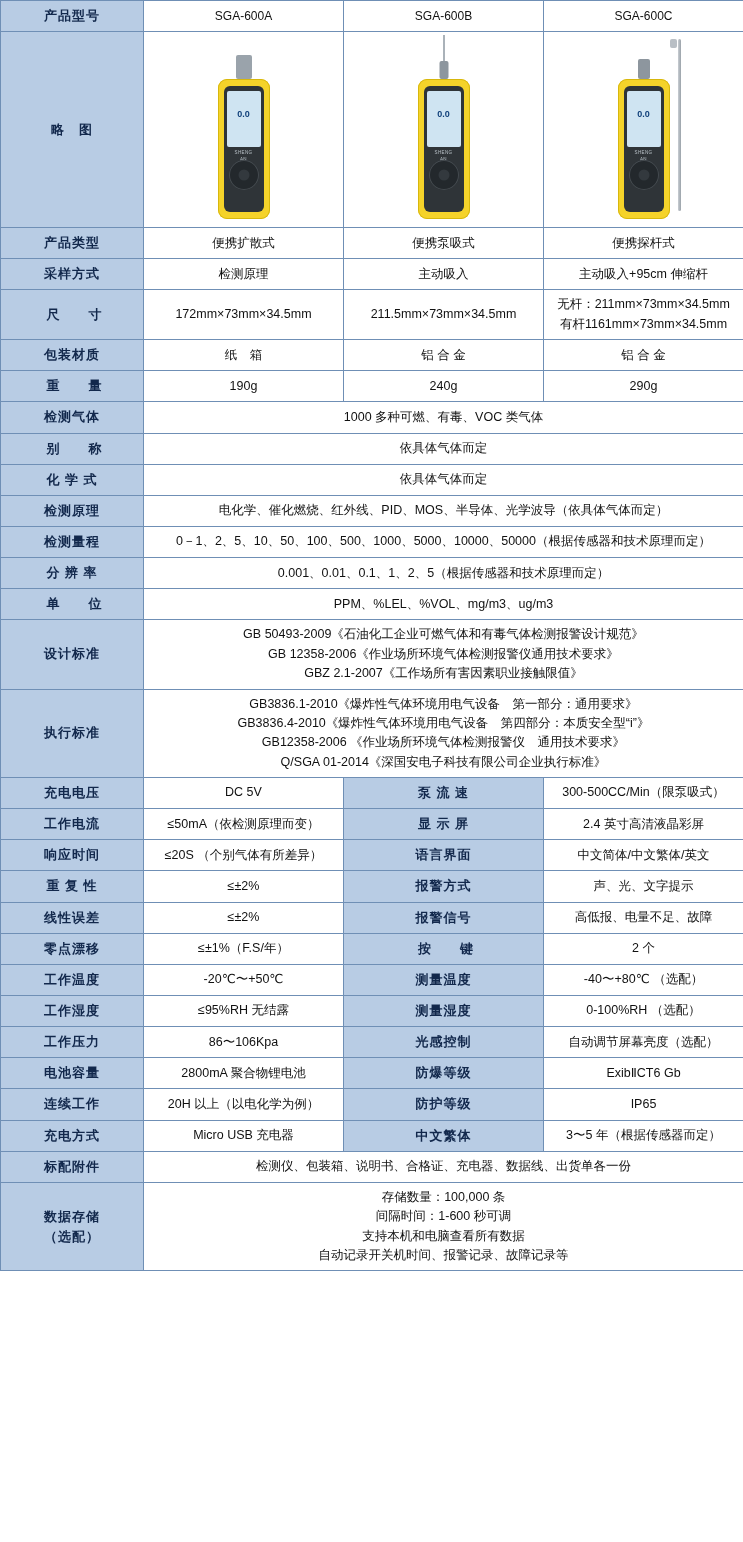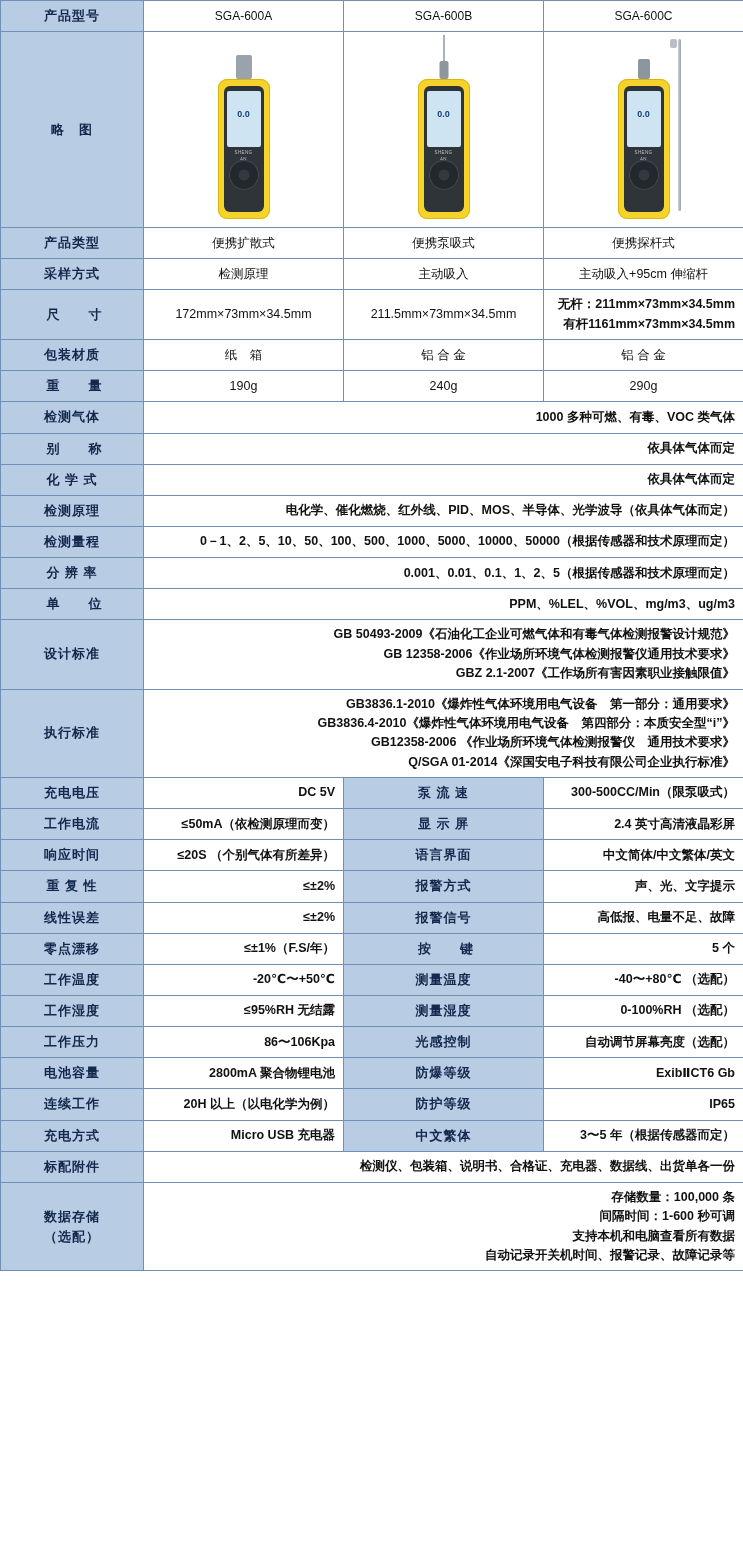--- a/index.html
+++ b/index.html
@@ -18,21 +18,21 @@
   td.lab{
     background:#b8cce4;
     text-align:center;
     font-weight:bold;
     color:#12284c;
     letter-spacing:1px;
     font-size:13px;
   }
   td.val{background:#ffffff;}
   td.val.c{text-align:center;}
-  td.val.l{text-align:right;font-weight:bold;}
+  td.val.l{text-align:center;}
   .sp2{letter-spacing:5px;text-indent:5px;}
   .hdr{font-size:12px;}
   .multi div{white-space:nowrap;}
   .imgcell{background:#fff;height:195px;text-align:center;padding:0;}
 
   
   .dev{display:inline-block;position:relative;width:86px;height:185px;}
   .dev .body{
     position:absolute;left:50%;transform:translateX(-50%);
     width:52px;height:140px;bottom:0;
@@ -261,21 +261,21 @@
   <tr>
     <td class="lab">线性误差</td>
     <td class="val l">≤±2%</td>
     <td class="lab">报警信号</td>
     <td class="val l">高低报、电量不足、故障</td>
   </tr>
   <tr>
     <td class="lab">零点漂移</td>
     <td class="val l">≤±1%（F.S/年）</td>
     <td class="lab sp2">按　　键</td>
-    <td class="val l">5 个</td>
+    <td class="val l">2 个</td>
   </tr>
   <tr>
     <td class="lab">工作温度</td>
     <td class="val l">-20℃〜+50℃</td>
     <td class="lab">测量温度</td>
     <td class="val l">-40〜+80℃ （选配）</td>
   </tr>
   <tr>
     <td class="lab">工作湿度</td>
     <td class="val l">≤95%RH 无结露</td>

